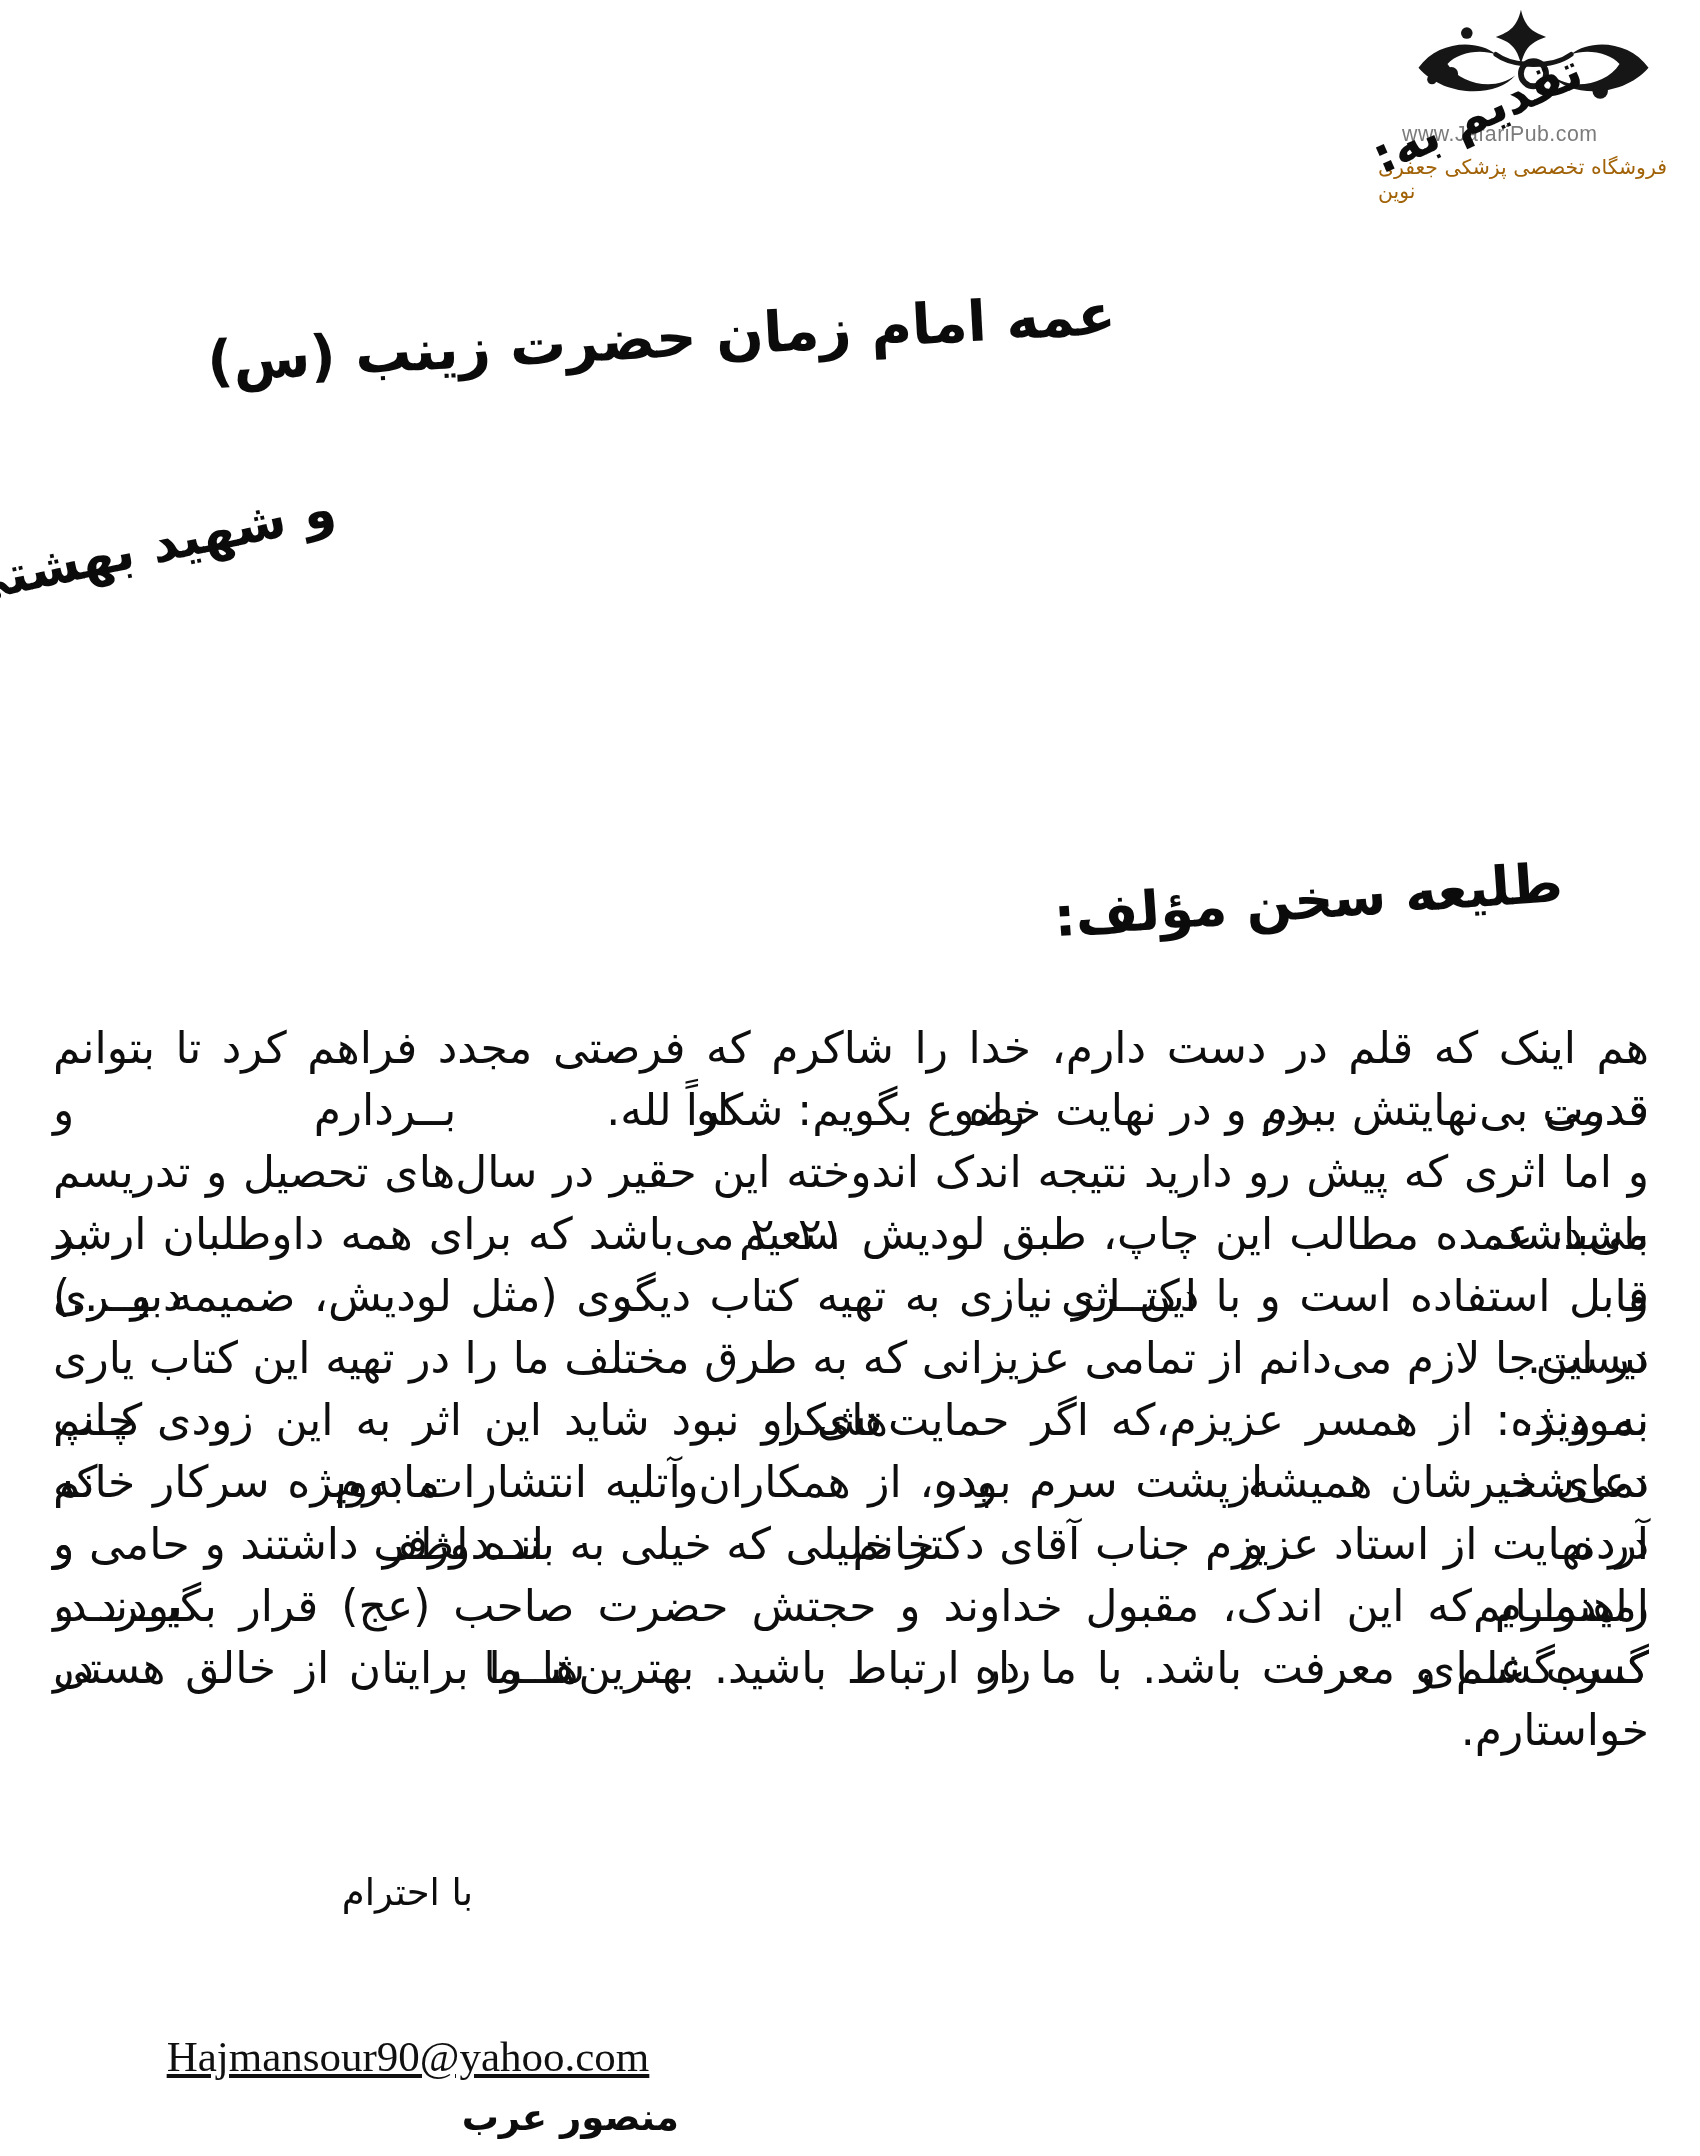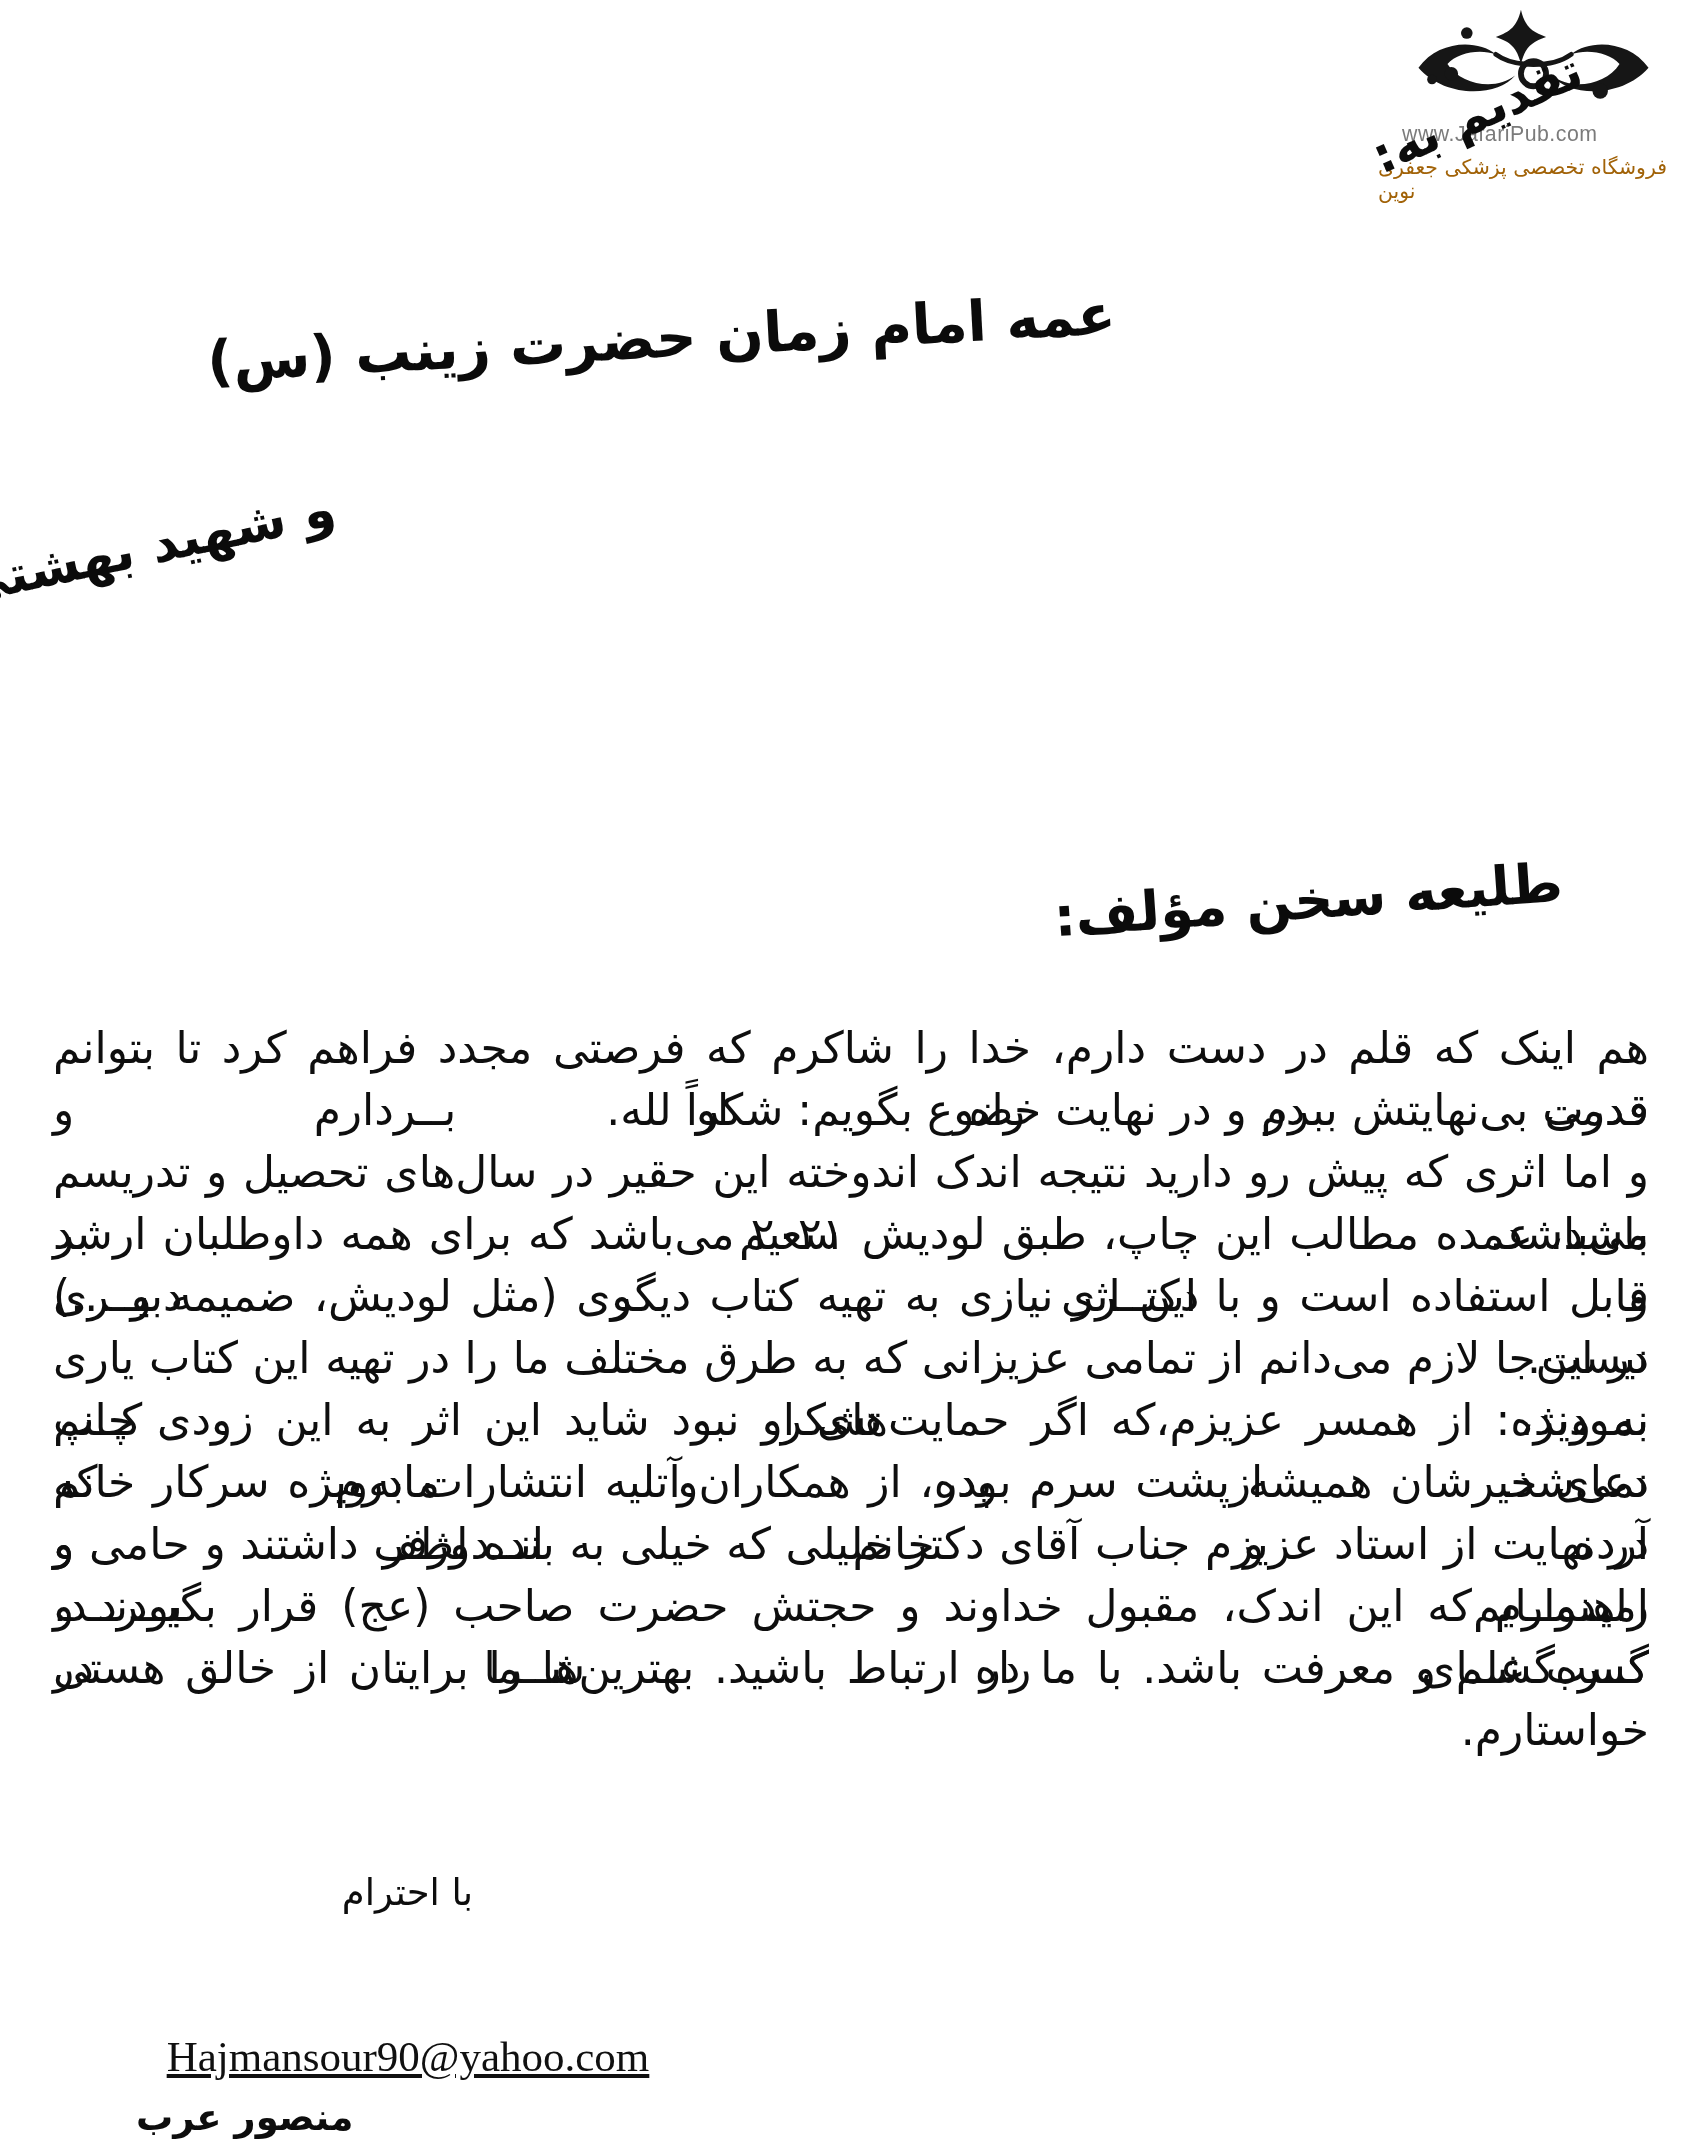--- a/index.html
+++ b/index.html
@@ -33,21 +33,21 @@
     font-size:44px;line-height:62px;color:#0e0e0e;
   }
   .body-text .bl{text-align:justify;text-align-last:justify;height:62px;}
   .body-text .p-end{text-align-last:right;}
   
   .sig-respect{position:absolute;left:136px;top:1871px;width:543px;text-align:center;direction:rtl;font-size:37px;}
   .sig-email{
     position:absolute;left:107px;top:2032px;width:602px;text-align:center;direction:ltr;
     font-family:"Liberation Serif","DejaVu Serif",serif;font-size:43px;color:#101010;text-decoration:underline;
   }
-  .sig-name{position:absolute;left:136px;top:2096px;width:543px;text-align:left;direction:rtl;font-size:37px;font-weight:bold;}
+  .sig-name{position:absolute;left:136px;top:2096px;width:543px;text-align:right;direction:rtl;font-size:37px;font-weight:bold;}
 </style>
 </head>
 <body>
 
 <div class="page">
 
   <svg class="logo-ornament" viewBox="0 0 250 120" xmlns="http://www.w3.org/2000/svg" aria-hidden="true">
     <path d="M112,4 C116,21 123,27 138,32 C123,37 116,43 112,60 C108,43 101,37 86,32 C101,27 108,21 112,4 Z" fill="#161616"></path>
     <path d="M6,64 C26,36 66,34 86,50 C70,44 46,48 36,60 C50,82 86,88 106,72 C88,94 34,96 6,64 Z" fill="#161616"></path>
     <path d="M244,64 C224,36 184,34 164,50 C180,44 204,48 214,60 C200,82 164,88 144,72 C162,94 216,96 244,64 Z" fill="#161616"></path>

